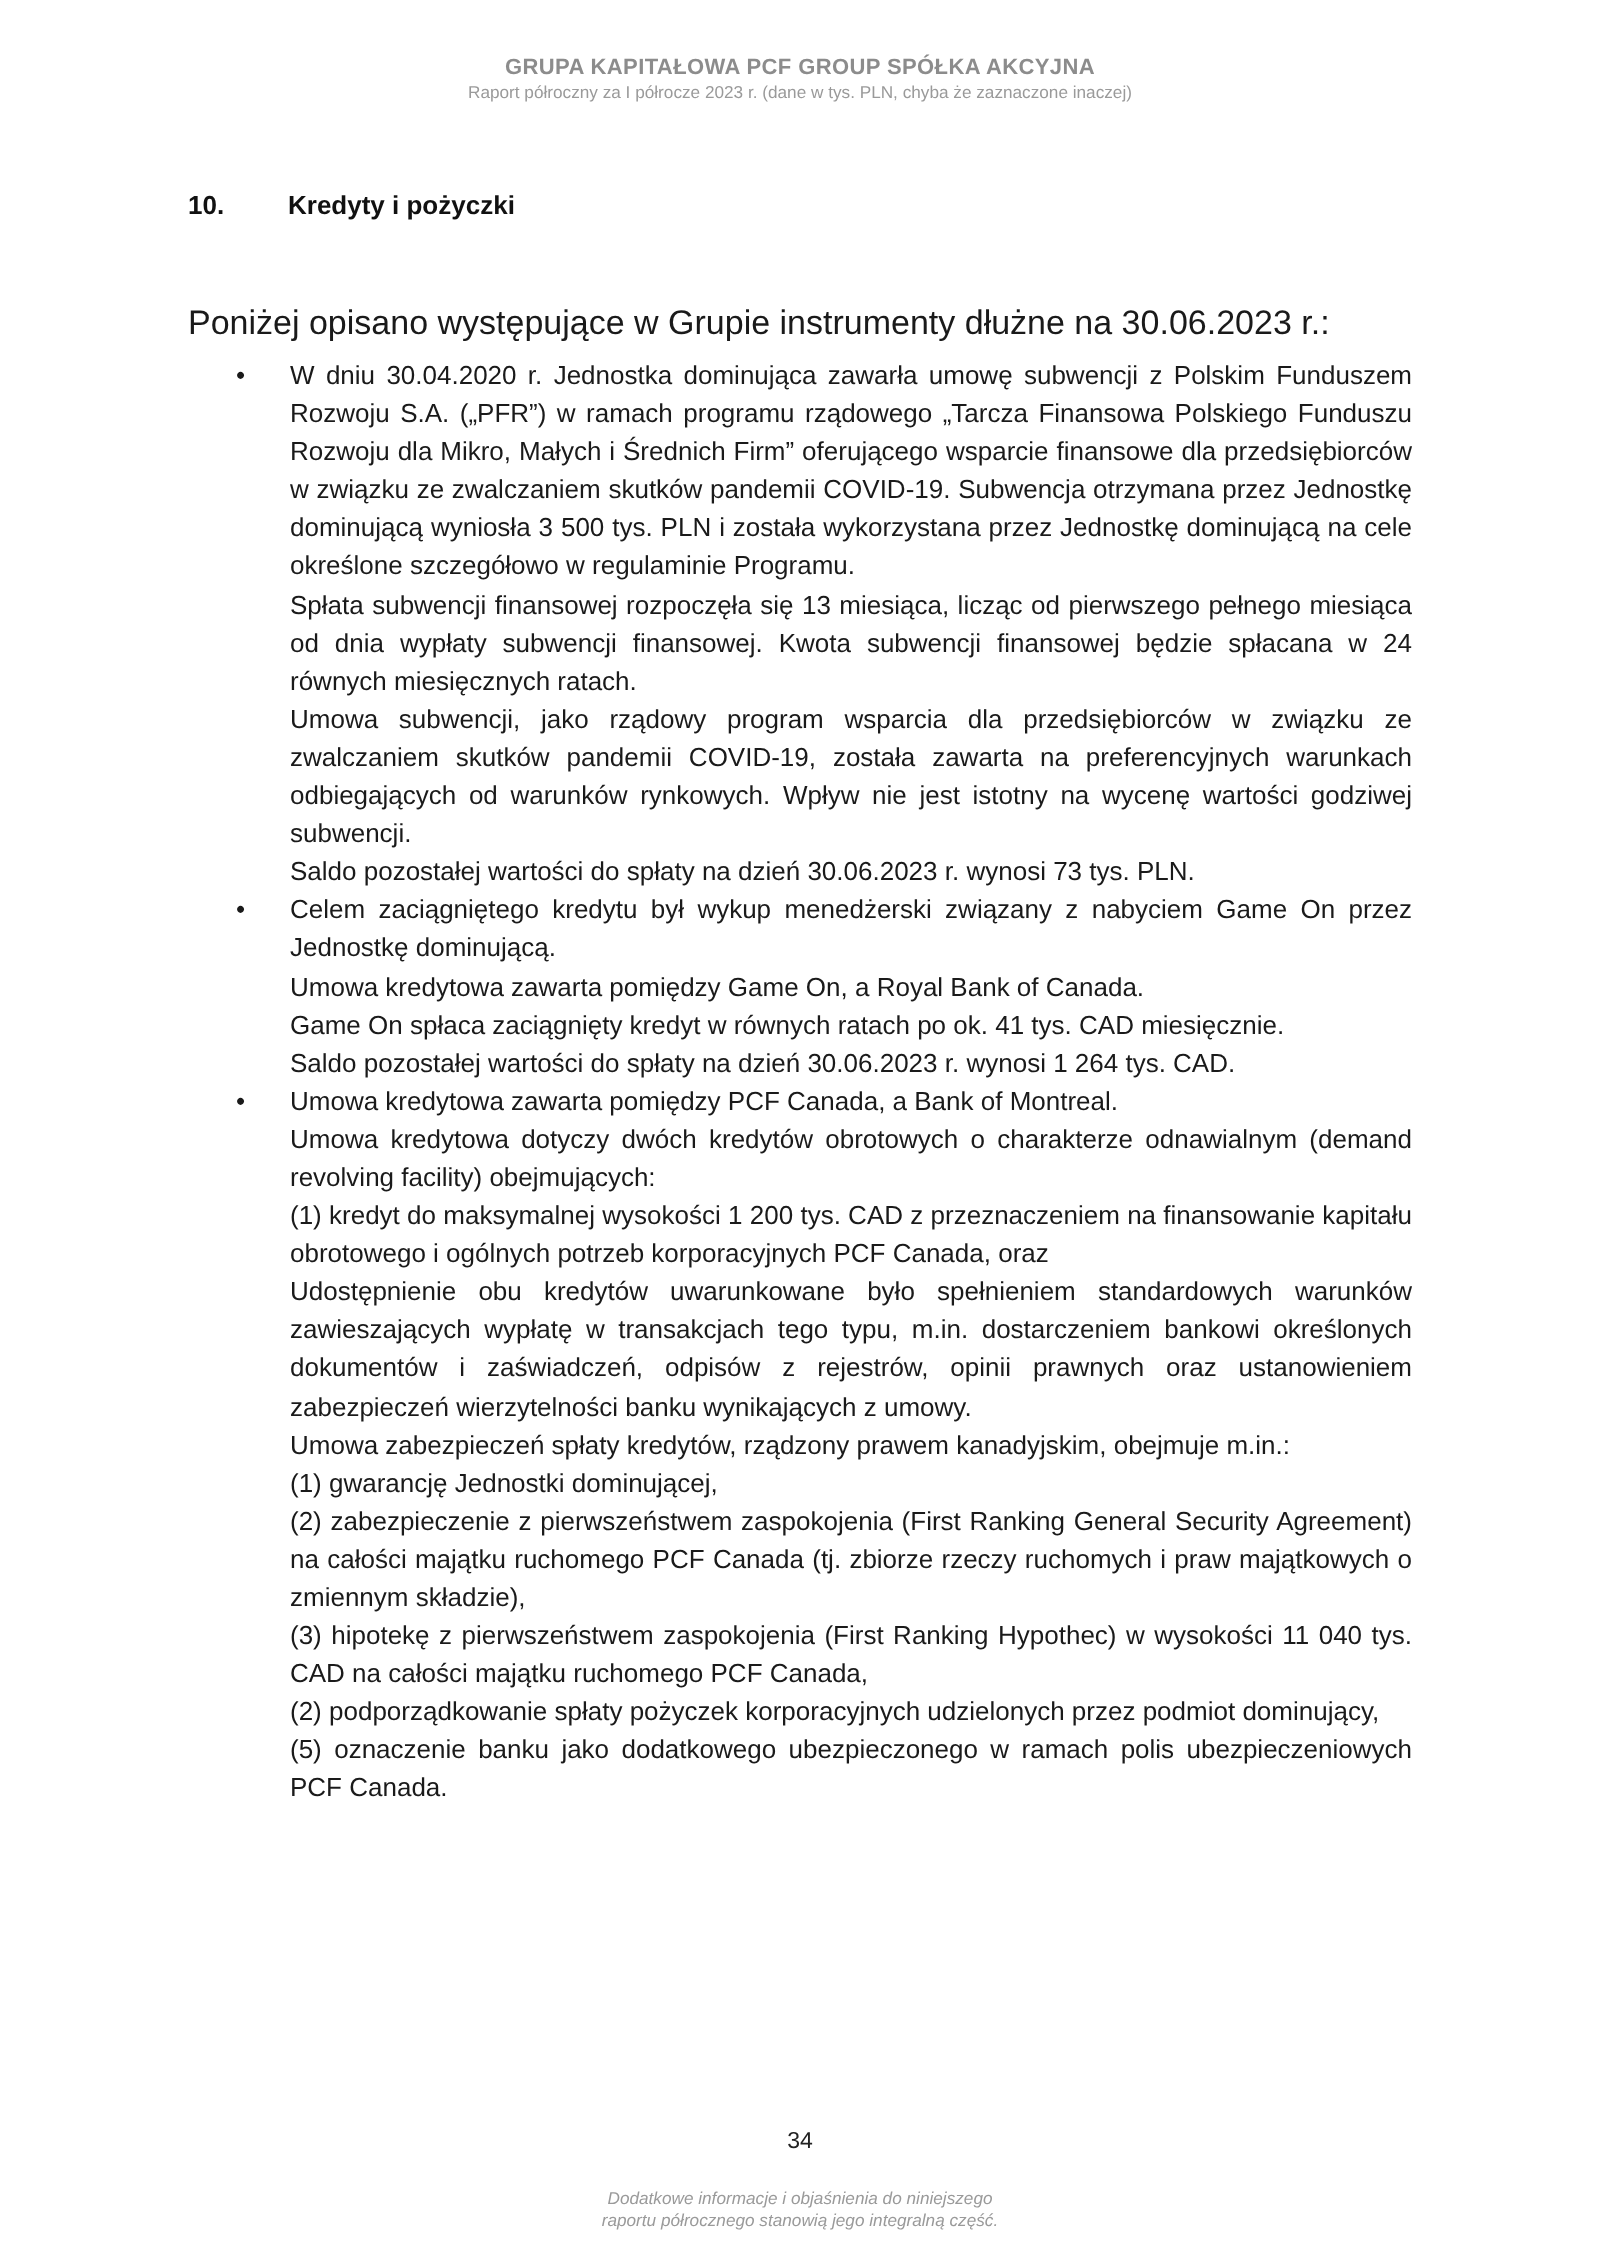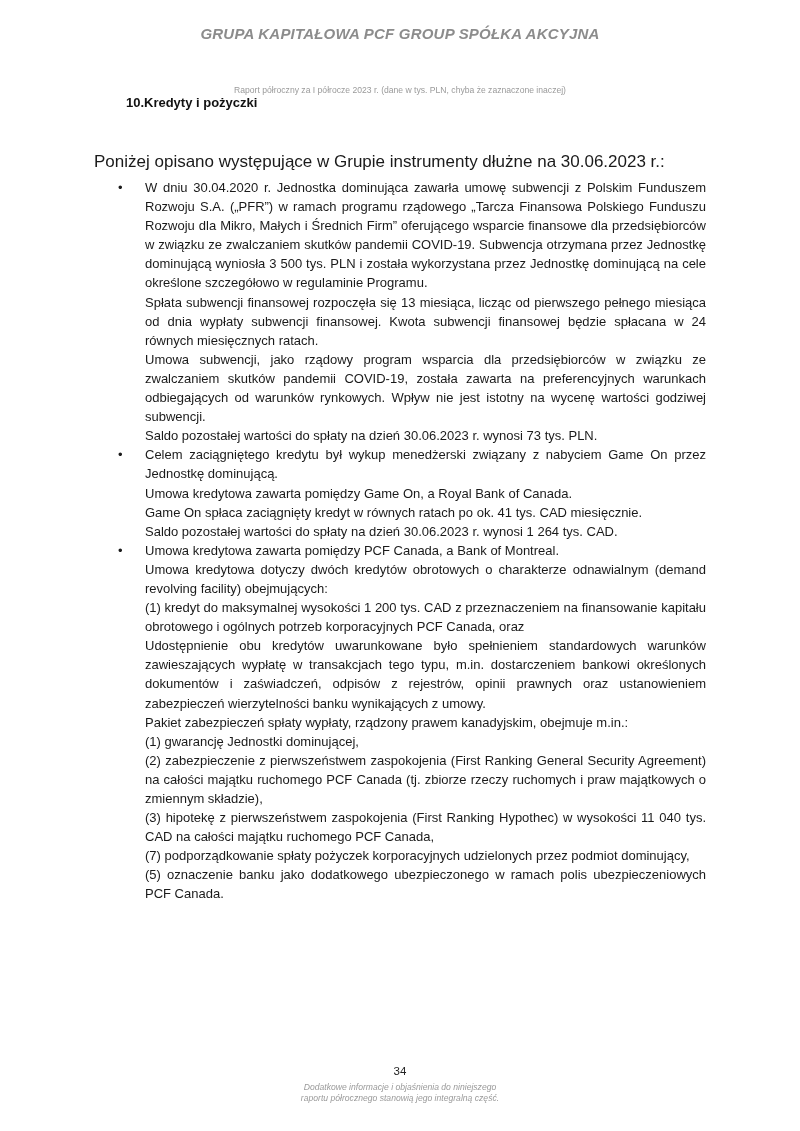--- a/index.html
+++ b/index.html
@@ -16,45 +16,42 @@
       color: #1a1a1a;
     }
     .page-header {
       position: absolute;
       top: 28px;
       left: 0;
       width: 800px;
       text-align: center;
     }
     .page-header .company {
-      font-size: 15px;
+      font-size: 11px;
       font-weight: bold;
       color: #8c8c8c;
       letter-spacing: 0.2px;
       line-height: 12px;
-      font-style: italic;
     }
     .page-header .subtitle {
       font-size: 8.6px;
       color: #9a9a9a;
       line-height: 12px;
-      margin-top: 44px;
     }
     .section-heading {
       position: absolute;
       top: 95px;
       left: 94px;
       font-size: 13px;
       font-weight: bold;
       color: #111;
     }
     .section-heading .num {
       display: inline-block;
       width: 50px;
-      text-align: right;
     }
     .intro {
       position: absolute;
       top: 152px;
       left: 94px;
       width: 612px;
       font-size: 17px;
       line-height: 19px;
     }
     .bullets {
@@ -86,21 +83,21 @@
       position: absolute;
       top: 1064px;
       left: 0;
       width: 800px;
       text-align: center;
     }
     .page-number {
       font-size: 11.5px;
       color: #222;
       line-height: 14px;
-      margin-bottom: 4px;
+      margin-bottom: 16px;
     }
     .footer-note {
       font-size: 8.6px;
       color: #9a9a9a;
       line-height: 11px;
       font-style: italic;
     }
   </style>
 </head>
 <body>
@@ -130,25 +127,25 @@
     <p class="para">Umowa kredytowa zawarta pomiędzy Game On, a Royal Bank of Canada.</p>
     <p class="para">Game On spłaca zaciągnięty kredyt w równych ratach po ok. 41 tys. CAD miesięcznie.</p>
     <p class="para">Saldo pozostałej wartości do spłaty na dzień 30.06.2023 r. wynosi 1 264 tys. CAD.</p>
   </li>
   <li class="bullet-item">
     <span class="bullet-dot">•</span>
     <p class="para">Umowa kredytowa zawarta pomiędzy PCF Canada, a Bank of Montreal.</p>
     <p class="para">Umowa kredytowa dotyczy dwóch kredytów obrotowych o charakterze odnawialnym (demand revolving facility) obejmujących:</p>
     <p class="para">(1) kredyt do maksymalnej wysokości 1 200 tys. CAD z przeznaczeniem na finansowanie kapitału obrotowego i ogólnych potrzeb korporacyjnych PCF Canada, oraz</p>
     <p class="para">Udostępnienie obu kredytów uwarunkowane było spełnieniem standardowych warunków zawieszających wypłatę w transakcjach tego typu, m.in. dostarczeniem bankowi określonych dokumentów i zaświadczeń, odpisów z rejestrów, opinii prawnych oraz ustanowieniem zabezpieczeń wierzytelności banku wynikających z umowy.</p>
-    <p class="para">Pakiet zabezpieczeń spłaty wypłaty, rządzony prawem kanadyjskim, obejmuje m.in.:</p>
+    <p class="para">Umowa zabezpieczeń spłaty kredytów, rządzony prawem kanadyjskim, obejmuje m.in.:</p>
     <p class="para">(1) gwarancję Jednostki dominującej,</p>
     <p class="para">(2) zabezpieczenie z pierwszeństwem zaspokojenia (First Ranking General Security Agreement) na całości majątku ruchomego PCF Canada (tj. zbiorze rzeczy ruchomych i praw majątkowych o zmiennym składzie),</p>
     <p class="para">(3) hipotekę z pierwszeństwem zaspokojenia (First Ranking Hypothec) w wysokości 11 040 tys. CAD na całości majątku ruchomego PCF Canada,</p>
-    <p class="para">(7) podporządkowanie spłaty pożyczek korporacyjnych udzielonych przez podmiot dominujący,</p>
+    <p class="para">(2) podporządkowanie spłaty pożyczek korporacyjnych udzielonych przez podmiot dominujący,</p>
     <p class="para">(5) oznaczenie banku jako dodatkowego ubezpieczonego w ramach polis ubezpieczeniowych PCF Canada.</p>
   </li>
 </ul>
 
 <div class="page-footer">
   <div class="page-number">34</div>
   <div class="footer-note">Dodatkowe informacje i objaśnienia do niniejszego</div>
   <div class="footer-note">raportu półrocznego stanowią jego integralną część.</div>
 </div>
 

